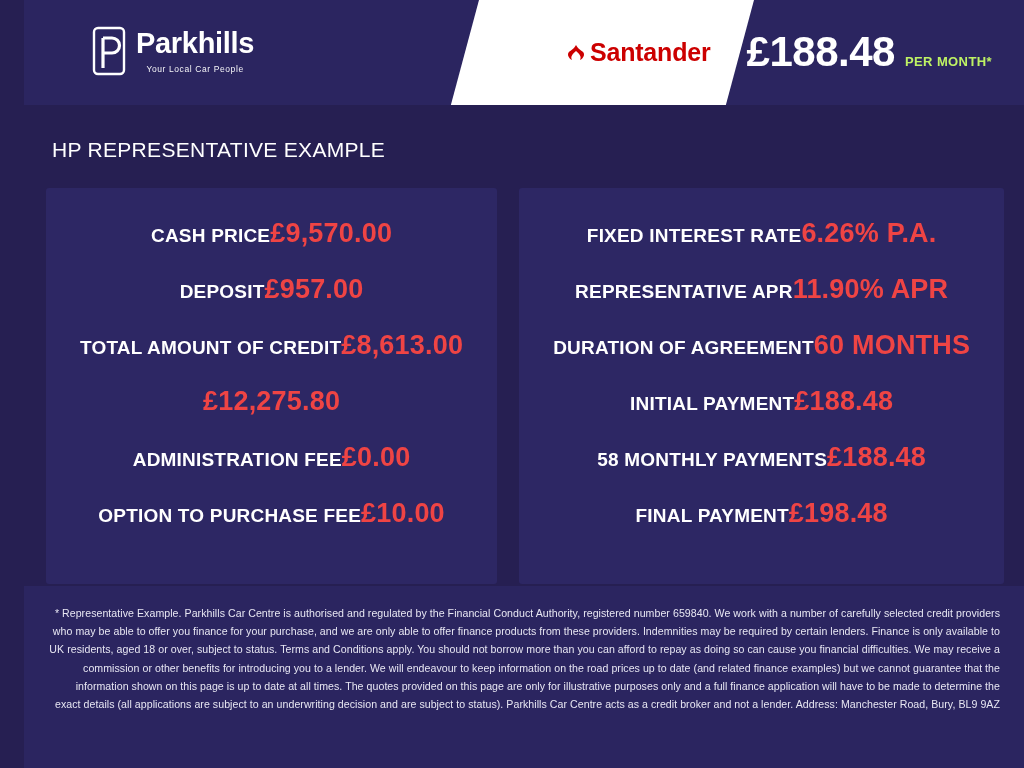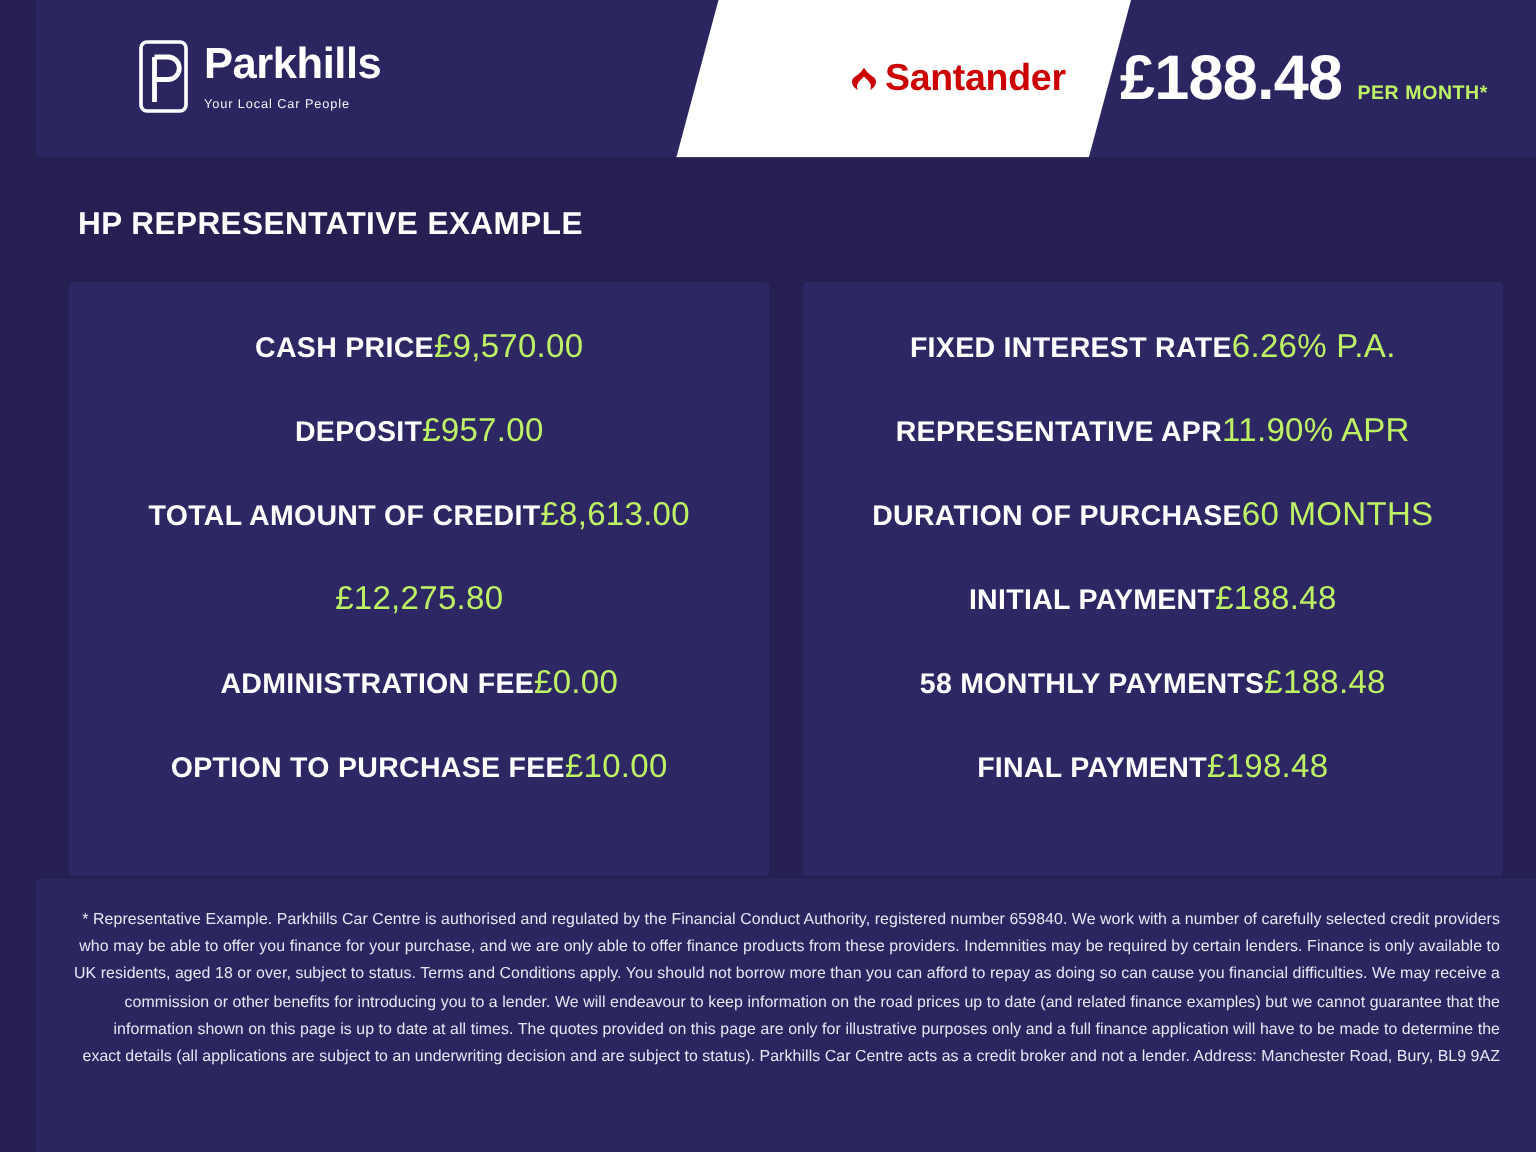--- a/index.html
+++ b/index.html
@@ -61,21 +61,21 @@
     font-size: 29px;
     font-weight: bold;
     letter-spacing: -0.3px;
     line-height: 1;
   }
   .brand-tag {
     color: #ffffff;
     font-size: 8.5px;
     letter-spacing: 0.6px;
     margin-top: 6px;
-    text-align: left;
+    text-align: center;
     opacity: 0.95;
   }
   .lender {
     position: absolute;
     left: 542px;
     top: 38px;
     display: flex;
     align-items: center;
     gap: 4px;
   }
@@ -115,21 +115,21 @@
   
   .body-area {
     position: relative;
     flex: 1 1 auto;
     background: #261f52;
     padding: 0 22px;
   }
   .section-title {
     color: #ffffff;
     font-size: 21px;
-    font-weight: bold;
+    font-weight: normal;
     letter-spacing: 0.3px;
     margin: 33px 0 0 6px;
   }
   .panels {
     display: flex;
     gap: 22px;
     margin-top: 26px;
   }
   .panel {
     flex: 1 1 0;
@@ -144,23 +144,23 @@
     height: 56px;
   }
   .row-label {
     color: #ffffff;
     font-size: 19px;
     font-weight: bold;
     letter-spacing: 0.2px;
     white-space: nowrap;
   }
   .row-value {
-    color: #bef264;
-    font-size: 22px;
-    font-weight: normal;
+    color: #ef4444;
+    font-size: 27px;
+    font-weight: bold;
     letter-spacing: 0.2px;
     white-space: nowrap;
   }
 
   
   .footer {
     flex: none;
     height: 182px;
     background: #2b2560;
     padding: 18px 24px 10px 24px;
@@ -244,21 +244,21 @@
       <div class="panel">
         <div class="row">
           <span class="row-label">FIXED INTEREST RATE</span>
           <span class="row-value">6.26% P.A.</span>
         </div>
         <div class="row">
           <span class="row-label">REPRESENTATIVE APR</span>
           <span class="row-value">11.90% APR</span>
         </div>
         <div class="row">
-          <span class="row-label">DURATION OF PURCHASE</span>
+          <span class="row-label">DURATION OF AGREEMENT</span>
           <span class="row-value">60 MONTHS</span>
         </div>
         <div class="row">
           <span class="row-label">INITIAL PAYMENT</span>
           <span class="row-value">£188.48</span>
         </div>
         <div class="row">
           <span class="row-label">58 MONTHLY PAYMENTS</span>
           <span class="row-value">£188.48</span>
         </div>

